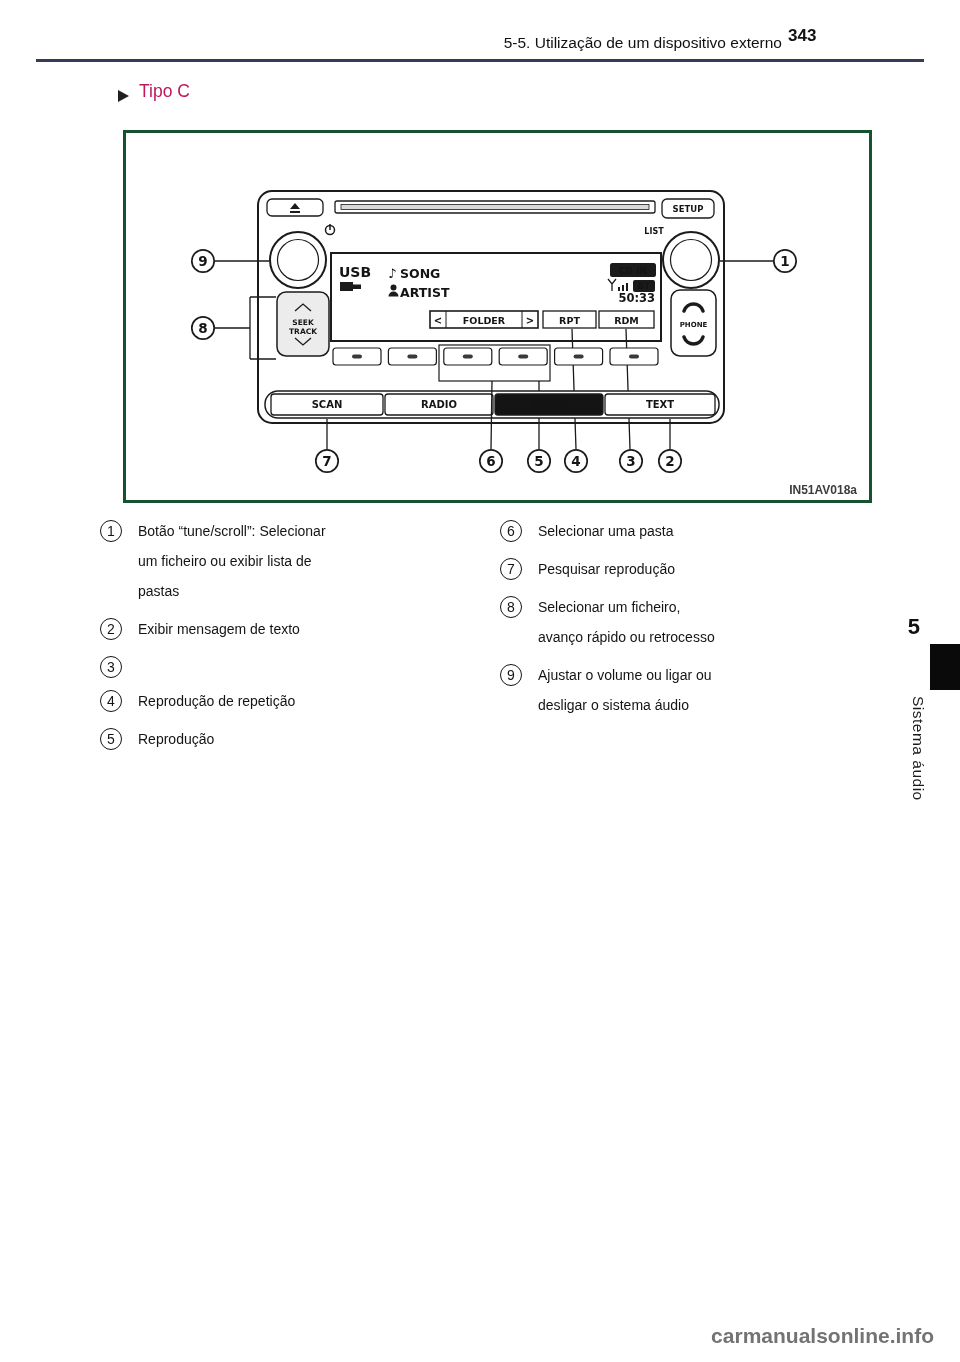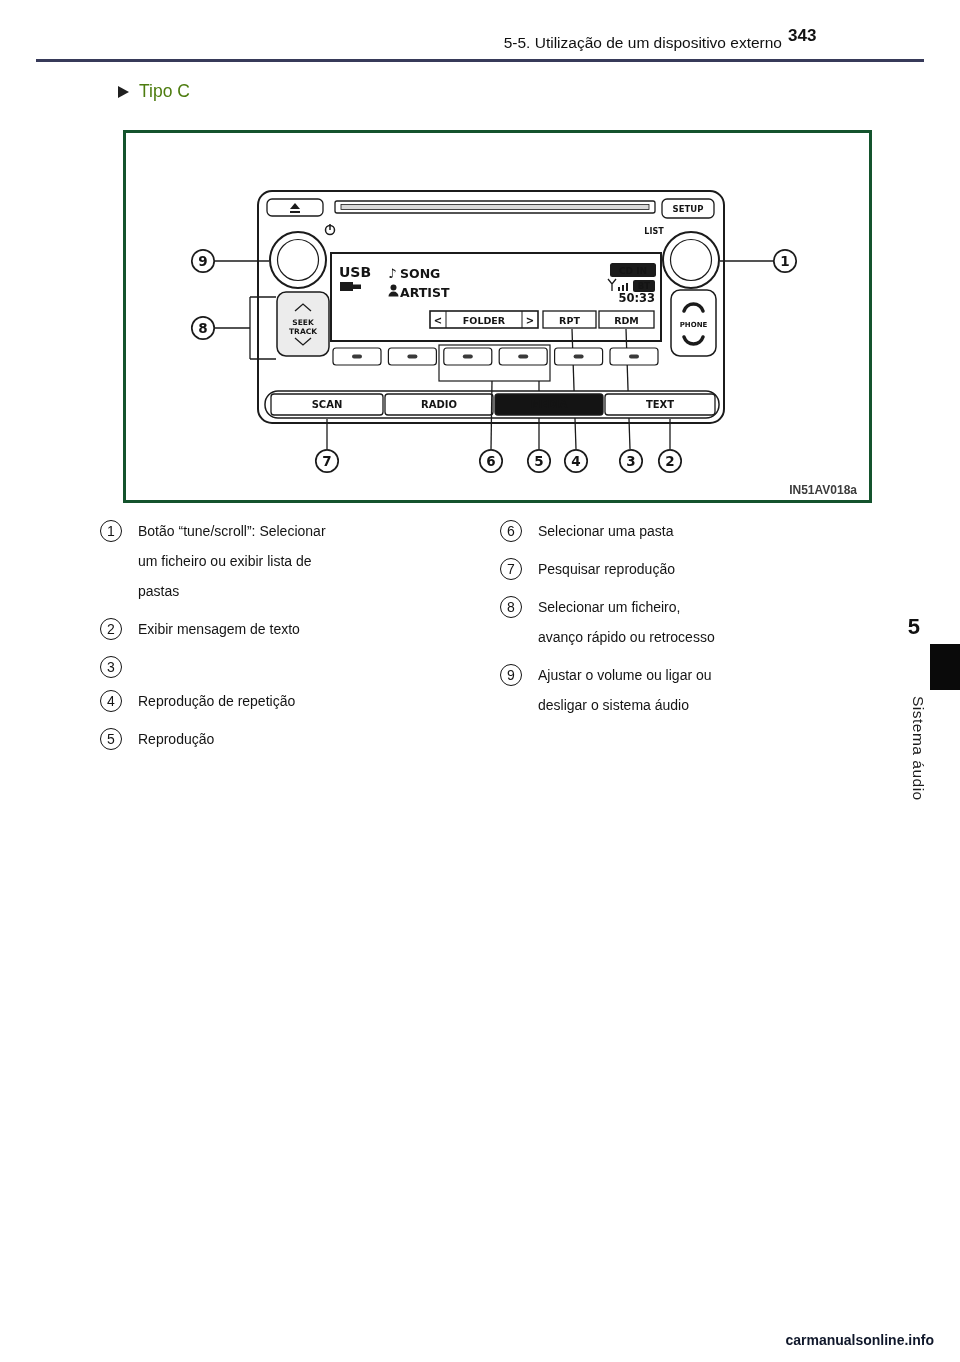--- a/index.html
+++ b/index.html
@@ -5,21 +5,21 @@
   html,body{margin:0;padding:0;background:#fff;}
   .page{position:relative;width:960px;height:1362px;background:#fff;overflow:hidden;margin:0 auto;
         font-family:"Liberation Sans","DejaVu Sans",sans-serif;color:#141414;}
 
   
   .header-txt{position:absolute;top:34px;right:178px;font-size:15.5px;color:#111;}
   .page-num{position:absolute;top:26px;left:788px;font-size:17px;font-weight:bold;color:#111;}
   .header-rule{position:absolute;top:59px;left:36px;right:36px;height:3px;background:#373a59;}
 
   
-  .tipo{position:absolute;top:81px;left:118px;display:flex;align-items:center;font-size:17.5px;color:#4d7c0f;}
+  .tipo{position:absolute;top:81px;left:118px;display:flex;align-items:flex-end;font-size:17.5px;color:#be185d;}
   .tri{width:0;height:0;border-left:11px solid #202020;border-top:6.5px solid transparent;
        border-bottom:6.5px solid transparent;margin-right:10px;}
 
   
   .figure{position:absolute;left:123px;top:130px;width:743px;height:367px;border:3px solid #14532d;background:#fff;}
   .fig-svg{position:absolute;left:0;top:0;width:100%;height:100%;}
   .fig-svg text{font-weight:bold;fill:#141414;font-family:"DejaVu Sans","Liberation Sans",sans-serif;}
   .cl{stroke:#1b1b1b;stroke-width:1.3;fill:none;}
   .fig-id{position:absolute;right:12px;bottom:3px;font-size:12px;font-weight:bold;color:#3c3c3c;}
 
@@ -31,21 +31,21 @@
        justify-content:center;font-size:14px;margin:4px 16px 0 0;flex-shrink:0;color:#141414;box-sizing:border-box;}
   .lt{font-size:14px;line-height:30px;color:#141414;white-space:pre-line;max-width:335px;}
 
   
   .chapter-num{position:absolute;top:614px;right:40px;font-size:22px;font-weight:bold;color:#111;}
   .chapter-tab{position:absolute;top:644px;right:0;width:30px;height:46px;background:#0a0a0a;}
   .side-label{position:absolute;top:696px;right:33px;writing-mode:vertical-rl;font-size:15.5px;
               letter-spacing:0.5px;color:#1c1c1c;}
 
   
-  .watermark{position:absolute;right:26px;bottom:14px;font-size:14px;color:#0f172a;font-weight:600;}
+  .watermark{position:absolute;right:26px;bottom:14px;font-size:21px;color:#737373;font-weight:600;}
 </style>
 </head>
 <body>
 
 <div class="page">
 
   <div class="header-txt">5-5. Utilização de um dispositivo externo</div>
   <div class="page-num">343</div>
   <div class="header-rule"></div>
 

